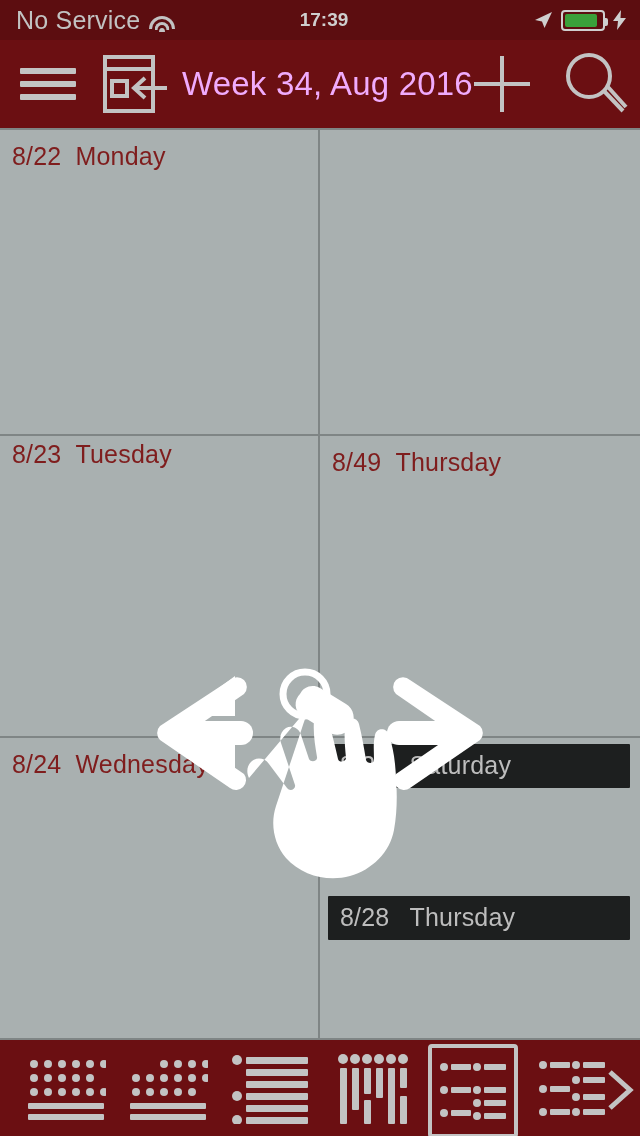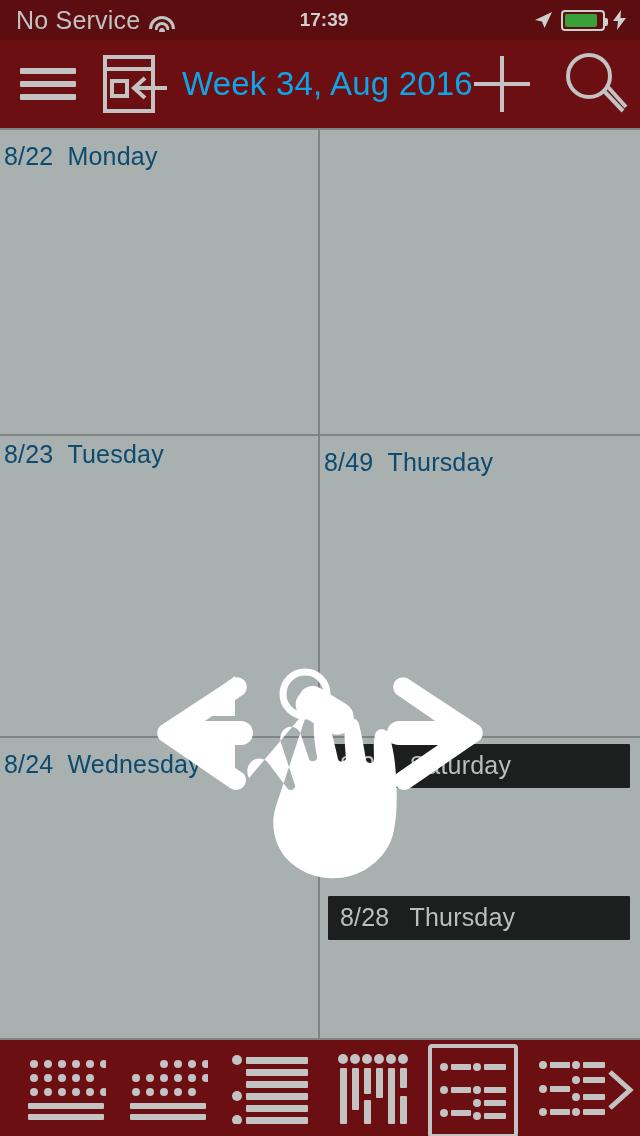--- a/index.html
+++ b/index.html
@@ -35,30 +35,30 @@
 
   
   .navbar{
     position:absolute; left:0; top:40px; width:640px; height:88px;
     background:#6b0f12; display:flex; align-items:center;
   }
   .hamburger{ position:absolute; left:20px; width:56px; height:44px;
               display:flex; flex-direction:column; justify-content:space-between; padding:6px 0; }
   .hamburger span{ display:block; height:6px; background:#c3c3c3; border-radius:1px; }
   .today-ic{ position:absolute; left:103px; width:64px; height:58px; }
-  .nav-title{ position:absolute; left:182px; font-size:33px; color:#0ea5e9; letter-spacing:.2px; white-space:nowrap; }
+  .nav-title{ position:absolute; left:182px; font-size:33px; color:#f0abfc; letter-spacing:.2px; white-space:nowrap; }
   .plus-ic{ position:absolute; left:470px; width:64px; height:64px; }
   .search-ic{ position:absolute; left:562px; width:66px; height:66px; }
 
   
   .grid{ position:absolute; left:0; top:128px; width:640px; height:912px; background:#a9b0b0; }
   .vline{ position:absolute; left:318px; top:0; width:2px; height:912px; background:#7f8585; }
   .hline{ position:absolute; left:0; width:640px; height:2px; background:#7f8585; }
   .cell{ position:absolute; width:318px; }
-  .cell .hdr{ font-size:25px; color:#0c4a6e; padding:12px 0 0 4px; letter-spacing:.2px; white-space:nowrap; }
+  .cell .hdr{ font-size:25px; color:#7f1d1d; padding:12px 0 0 12px; letter-spacing:.2px; white-space:nowrap; }
   .cell .hdr .d{ margin-right:14px; }
   .cell.weekend .hdr{
     background:#1d1f1f; color:#bdbdbd; margin:6px 8px 0 8px;
     padding:7px 0 8px 12px; border-radius:1px;
   }
   .cell.weekend .hdr .d{ margin-right:20px; }
 
   
   .gesture{ position:absolute; left:0; top:128px; width:640px; height:912px; pointer-events:none; }
 

